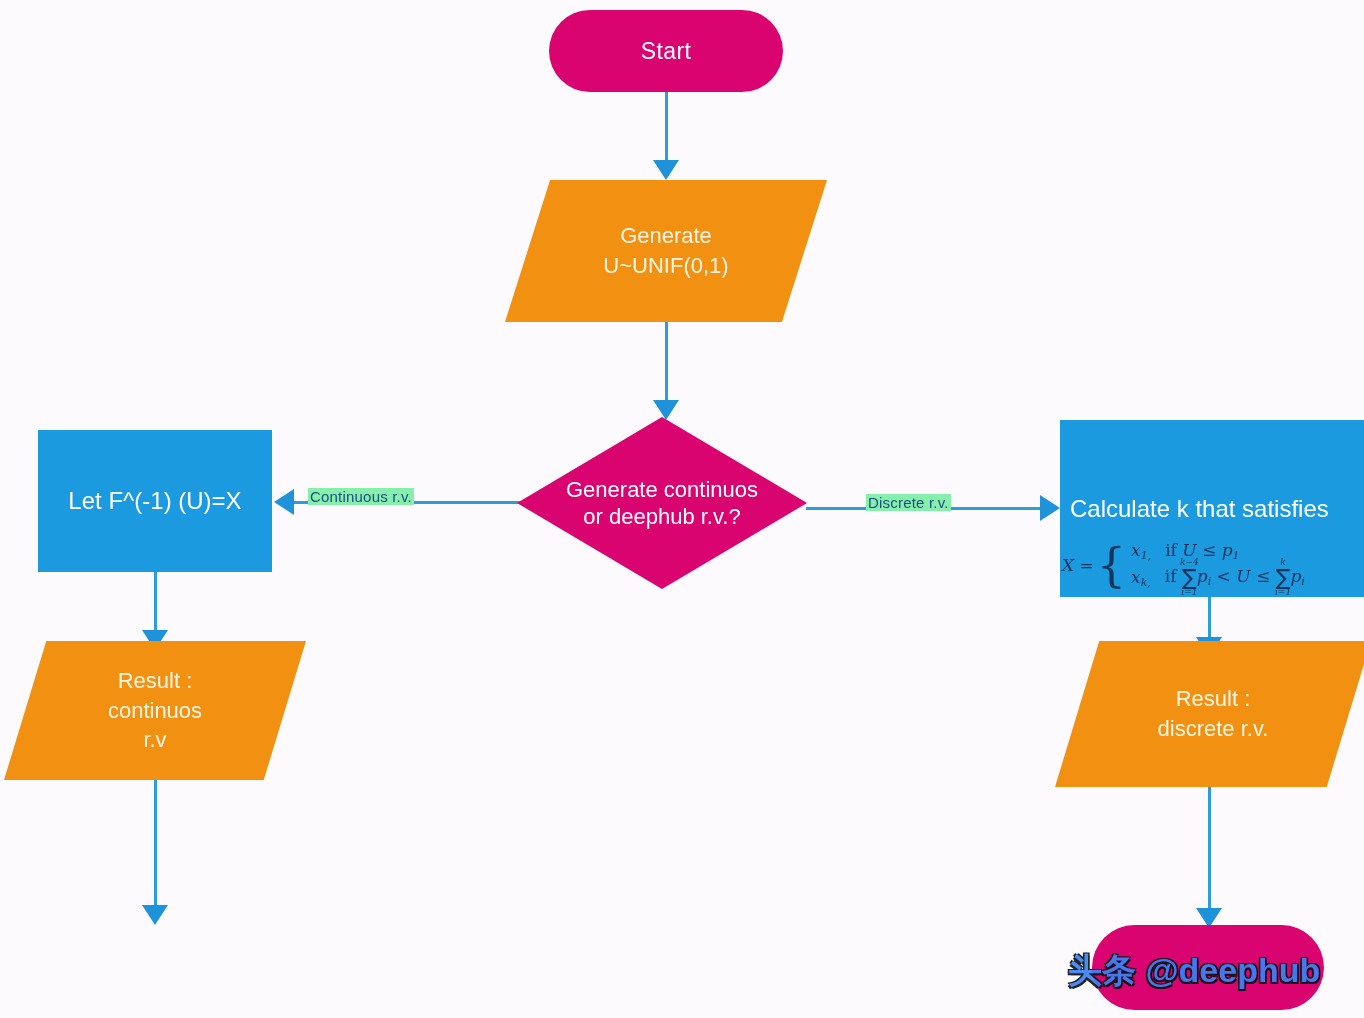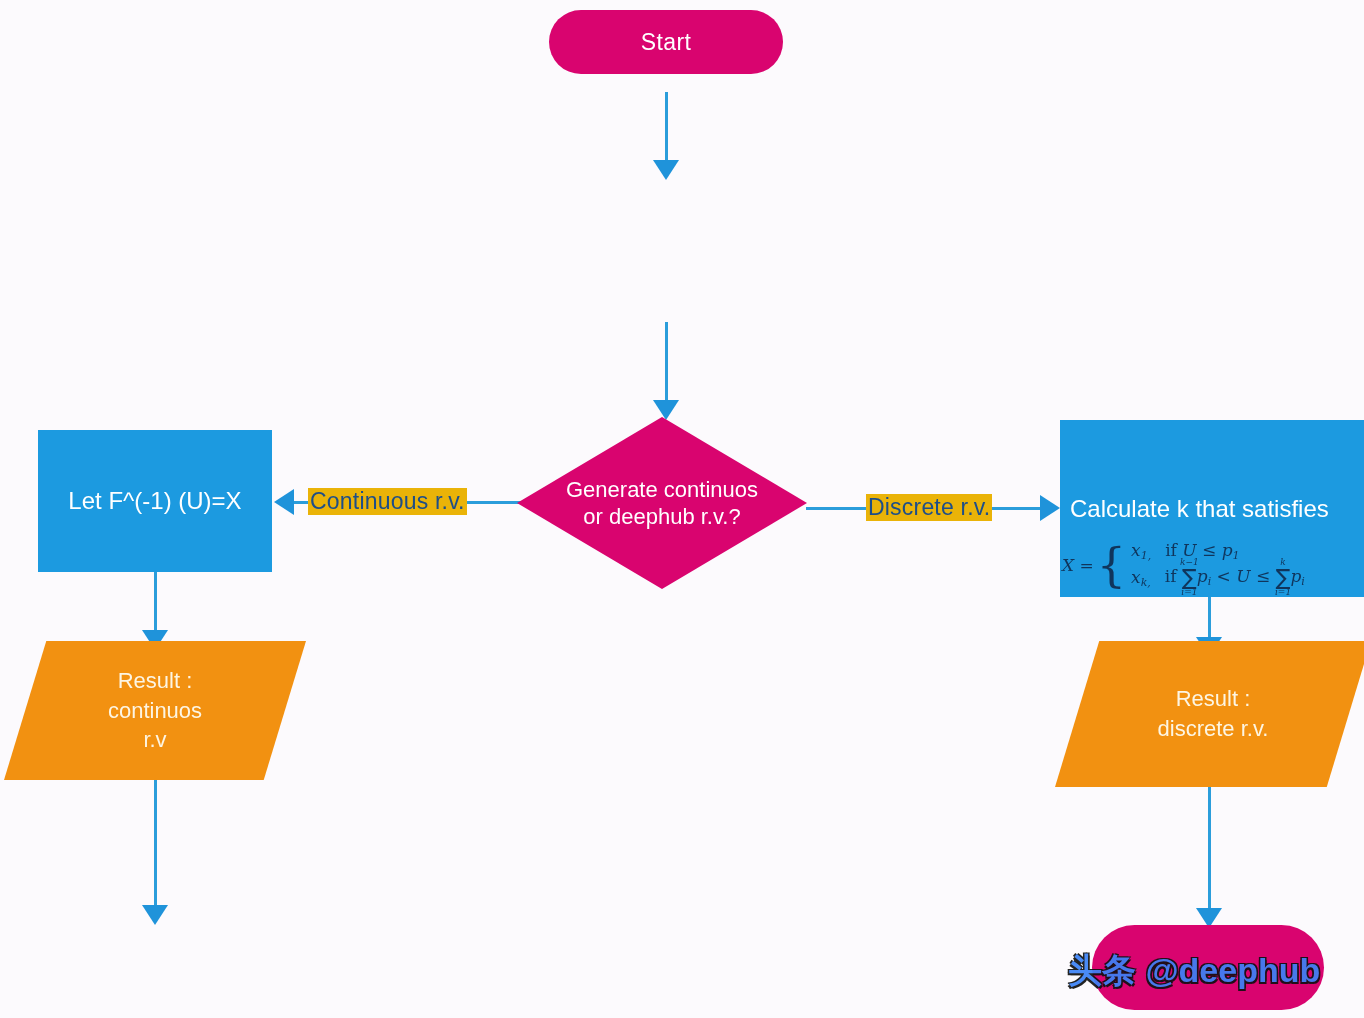--- a/index.html
+++ b/index.html
@@ -111,24 +111,24 @@
   .arrow-right {
     position: absolute;
     width: 0; height: 0;
     border-top: 13px solid transparent;
     border-bottom: 13px solid transparent;
     border-left: 20px solid #1f93da;
   }
   .edge-label {
     position: absolute;
     color: #1d4e89;
-    font-size: 23px;
+    font-size: 15px;
     letter-spacing: 0.2px;
     white-space: nowrap;
-    background: #eab308;
+    background: #86efac;
     padding: 0 2px;
   }
   
   .formula {
     position: absolute;
     color: #10355c;
     font-family: "DejaVu Serif", serif;
     font-style: italic;
     font-size: 17px;
     white-space: nowrap;
@@ -209,24 +209,31 @@
 
   <div class="conn-v" style="left:154px; top:780px; height:130px;"></div>
   <div class="arrow-down" style="left:142px; top:905px;"></div>
 
   <div class="conn-v" style="left:1208px; top:597px; height:48px;"></div>
   <div class="arrow-down" style="left:1196px; top:637px;"></div>
 
   <div class="conn-v" style="left:1208px; top:786px; height:128px;"></div>
   <div class="arrow-down" style="left:1196px; top:908px;"></div>
 
-  <div class="node pill" style="left:549px; top:10px; width:234px; height:64px;">
+  <div class="node pill" style="left:549px; top:10px; width:234px; height:82px;">
     <span>Start</span>
   </div>
 
+  <div class="para-wrap" style="left:505px; top:180px; width:322px; height:142px;">
+    <div class="para-shape"></div>
+    <div class="para-label">
+      <span>Generate</span>
+      <span>U~UNIF(0,1)</span>
+    </div>
+  </div>
 
   <div class="diamond-wrap" style="left:517px; top:417px; width:290px; height:172px;">
     <div class="diamond-shape"></div>
     <div class="diamond-label">
       <span>Generate continuos</span>
       <span>or deephub r.v.?</span>
     </div>
   </div>
 
   <div class="edge-label" style="left:308px; top:488px;">Continuous r.v.</div>
@@ -253,21 +260,21 @@
           <span class="ifw">if</span>
           <span>U ≤ p</span><span class="sub">1</span>
         </span>
       </div>
       <div class="case-row">
         <span>
           <span>x</span><span class="sub">k,</span>
         </span>
         <span>
           <span class="ifw">if</span>
-          <span class="sum">∑<span class="sum-lim sum-top">k−1</span><span class="sum-lim sum-bot">i=1</span></span><span>p</span><span class="sub">i</span>
+          <span class="sum">∑<span class="sum-lim sum-top">k−4</span><span class="sum-lim sum-bot">i=1</span></span><span>p</span><span class="sub">i</span>
           <span>&lt; U ≤</span>
           <span class="sum">∑<span class="sum-lim sum-top">k</span><span class="sum-lim sum-bot">i=1</span></span><span>p</span><span class="sub">i</span>
         </span>
       </div>
     </div>
   </div>
 
   <div class="para-wrap" style="left:4px; top:641px; width:302px; height:139px;">
     <div class="para-shape"></div>
     <div class="para-label">

